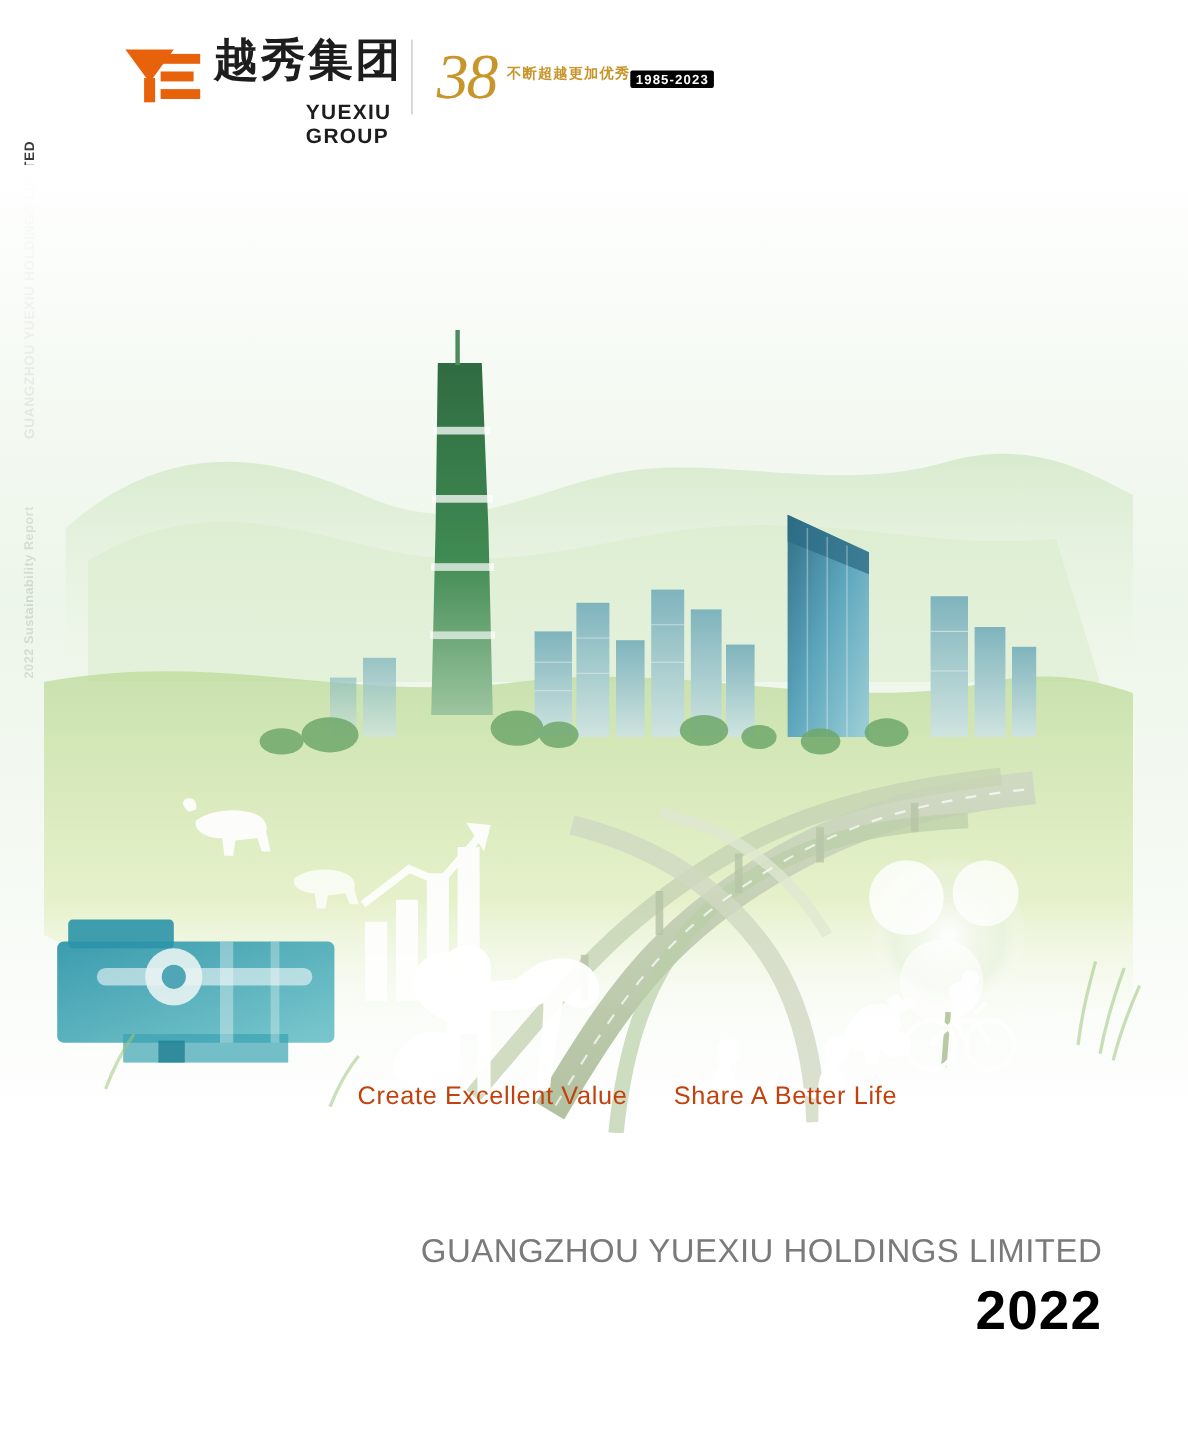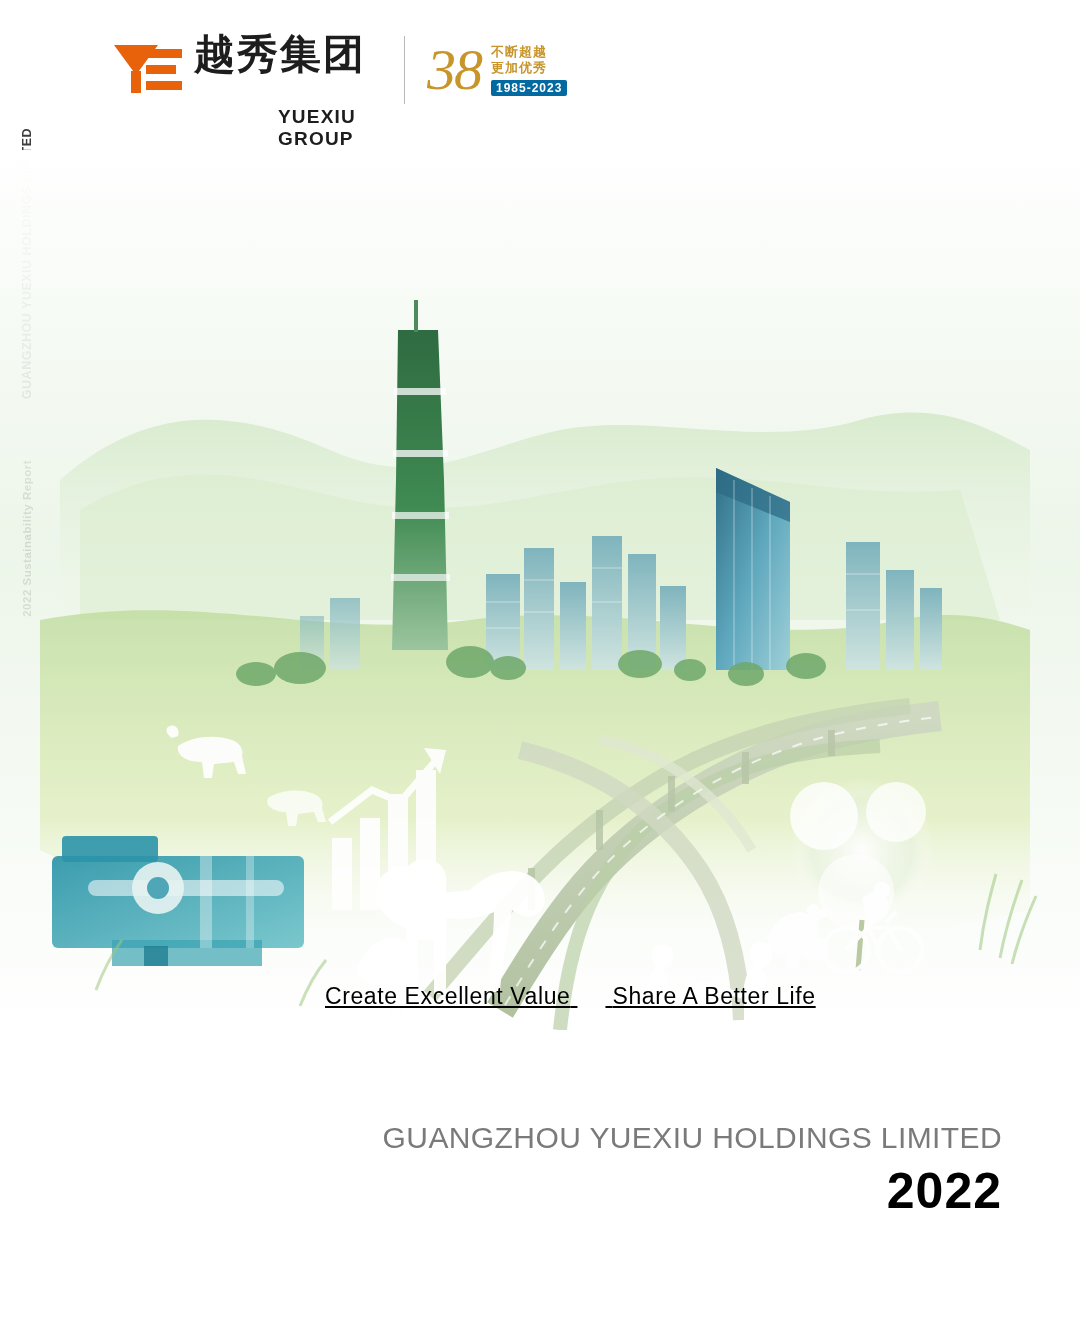--- a/index.html
+++ b/index.html
@@ -87,30 +87,30 @@
   .logo-mark .ye-bar.b2 { top: 26px; width: 30px; height: 9px; }
   .logo-mark .ye-bar.b3 { top: 42px; width: 36px; height: 9px; }
 
   .logo-cn {
     font-family: "DejaVu Sans", sans-serif;
     font-size: 41px;
     font-weight: bold;
     color: #1d1d1d;
     letter-spacing: 2px;
     line-height: 1;
-    margin-right: 32px;
+    margin-right: 2px;
   }
   .logo-en {
     font-size: 19px;
     font-weight: bold;
     color: #1d1d1d;
     letter-spacing: 1.2px;
     position: absolute;
     left: 84px;
-    top: 72px;
+    top: 58px;
   }
   .logo-divider {
     width: 1px;
     height: 68px;
     background: #b9b9b9;
     margin: 0 22px 0 6px;
   }
   .anniv {
     position: relative;
     display: flex;
@@ -121,37 +121,37 @@
     font-size: 58px;
     font-weight: normal;
     font-style: italic;
     color: #C8952B;
     line-height: 1;
     letter-spacing: -2px;
   }
   .anniv-right {
     margin-left: 10px;
     display: flex;
-    flex-direction: column;
+    flex-direction: row;
     justify-content: center;
   }
   .anniv-cn {
     font-family: "DejaVu Sans", sans-serif;
     font-size: 13px;
     color: #C8952B;
     line-height: 1.25;
     font-weight: bold;
     letter-spacing: 1px;
   }
   .anniv-years {
     margin-top: 4px;
     font-size: 12px;
     font-weight: bold;
     color: #ffffff;
-    background: #0369a1;
+    background: #000000;
     padding: 1px 5px;
     letter-spacing: 1px;
     display: inline-block;
     border-radius: 2px;
   }
 
   
   .art {
     position: absolute;
     left: 0;
@@ -161,24 +161,23 @@
     overflow: hidden;
   }
   .art svg { display: block; }
 
   
   .tagline {
     position: absolute;
     left: 325px;
     top: 983px;
     font-size: 23px;
-    color: #000000;
+    color: #c2410c;
     letter-spacing: 0.6px;
     white-space: nowrap;
-    text-decoration: underline;
   }
   .tagline .sep { display: inline-block; width: 28px; }
 
   
   .title-block {
     position: absolute;
     right: 78px;
     top: 1120px;
     text-align: right;
     width: 920px;

